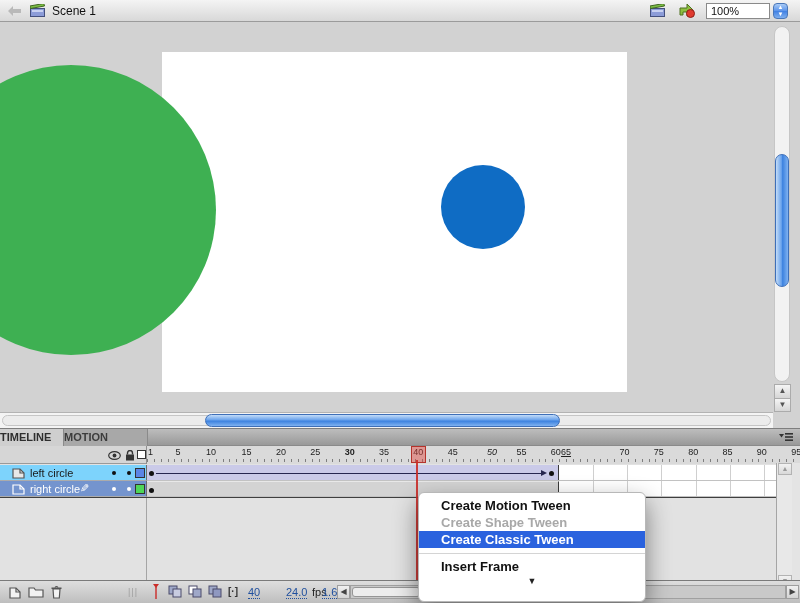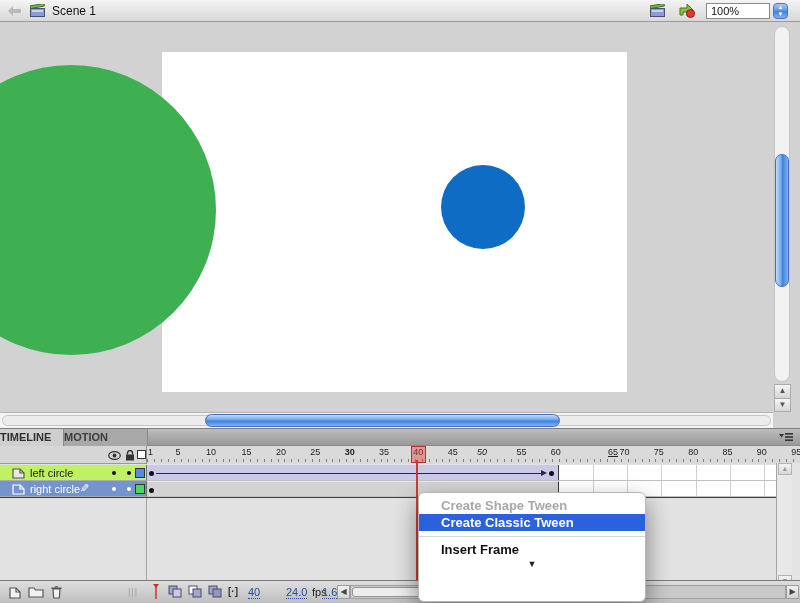--- a/index.html
+++ b/index.html
@@ -66,21 +66,21 @@
   .ruler-num{top:1px;font-size:9px;color:#222;transform:translateX(-50%);}
   .tick-strip{left:0;bottom:2px;width:100%;height:3px;
     background:repeating-linear-gradient(to right,#7E7E7E 0 1px,transparent 1px 6.87px);}
   .playhead-box{left:264px;top:0;width:15px;height:17px;
     background:rgba(224,66,58,0.45);border:1px solid #B5332C;}
 
   .tl-rows{left:0;top:36px;width:800px;height:32px;}
   .layer-row{left:0;width:800px;height:16px;}
   .row-0{top:0;} .row-1{top:16px;}
   .layer-left{left:0;top:0;width:146px;height:16px;border-bottom:1px solid #ABABAB;}
-  .row-0 .layer-left{background:#bef264;color:#1A1A1A;}
+  .row-0 .layer-left{background:#7dd3fc;color:#1A1A1A;}
   .row-1 .layer-left{background:#7494CE;color:#FFFFFF;}
   .layer-icon{left:12px;top:3px;}
   .layer-name{left:30px;top:2px;font-size:11px;}
   .pencil-icon{left:80px;top:1px;font-size:11px;color:#fff;transform:scaleX(-1);}
   .layer-dot{top:6px;width:4px;height:4px;border-radius:50%;}
   .dot-eye{left:112px;} .dot-lock{left:127px;}
   .row-0 .layer-dot{background:#111;} .row-1 .layer-dot{background:#fff;}
   .layer-swatch{left:135px;top:3px;width:10px;height:10px;border:1px solid #333;}
 
   .frame-cell{left:146px;top:0;width:630px;height:16px;background:#FFFFFF;
@@ -213,24 +213,24 @@
             <span class="ruler-num" style="left: 3.435px;">1</span>
             <span class="ruler-num" style="left: 30.915px;">5</span>
             <span class="ruler-num" style="left: 64px;">10</span>
             <span class="ruler-num" style="left: 99.615px;">15</span>
             <span class="ruler-num" style="left: 133.965px;">20</span>
             <span class="ruler-num" style="left: 168.315px;">25</span>
             <span class="ruler-num" style="left: 202.665px; font-weight: bold;">30</span>
             <span class="ruler-num" style="left: 237.015px;">35</span>
             <span class="ruler-num" style="left: 271.365px;">40</span>
             <span class="ruler-num" style="left: 305.715px;">45</span>
-            <span class="ruler-num" style="left: 335px; font-style: italic;">50</span>
+            <span class="ruler-num" style="left: 345px; font-style: italic;">50</span>
             <span class="ruler-num" style="left: 374.415px;">55</span>
             <span class="ruler-num" style="left: 408.765px;">60</span>
-            <span class="ruler-num" style="left: 466px; text-decoration: underline;">65</span>
+            <span class="ruler-num" style="left: 419px; text-decoration: underline;">65</span>
             <span class="ruler-num" style="left: 477.465px;">70</span>
             <span class="ruler-num" style="left: 511.815px;">75</span>
             <span class="ruler-num" style="left: 546.165px;">80</span>
             <span class="ruler-num" style="left: 580.515px;">85</span>
             <span class="ruler-num" style="left: 614.865px;">90</span>
             <span class="ruler-num" style="left: 649.215px;">95</span>
           </div>
         <div class="tick-strip"></div>
         <div class="playhead-box"></div>
       </div>
@@ -331,20 +331,21 @@
       <div class="sb-hscroll-left">◀</div>
       <div class="sb-hscroll-track">
         <div class="sb-hscroll-thumb"></div>
       </div>
       <div class="sb-hscroll-right">▶</div>
     </div>
   </div>
 
   <div class="context-menu">
     <div class="menu-items" id="menu-items">
+        <div class="menu-item">Create Motion Tween</div>
         <div class="menu-item disabled">Create Shape Tween</div>
         <div class="menu-item highlighted">Create Classic Tween</div>
         <div class="menu-sep"></div>
         <div class="menu-item">Insert Frame</div>
       </div>
     <div class="menu-more">▼</div>
   </div>
 
 </div>
 

